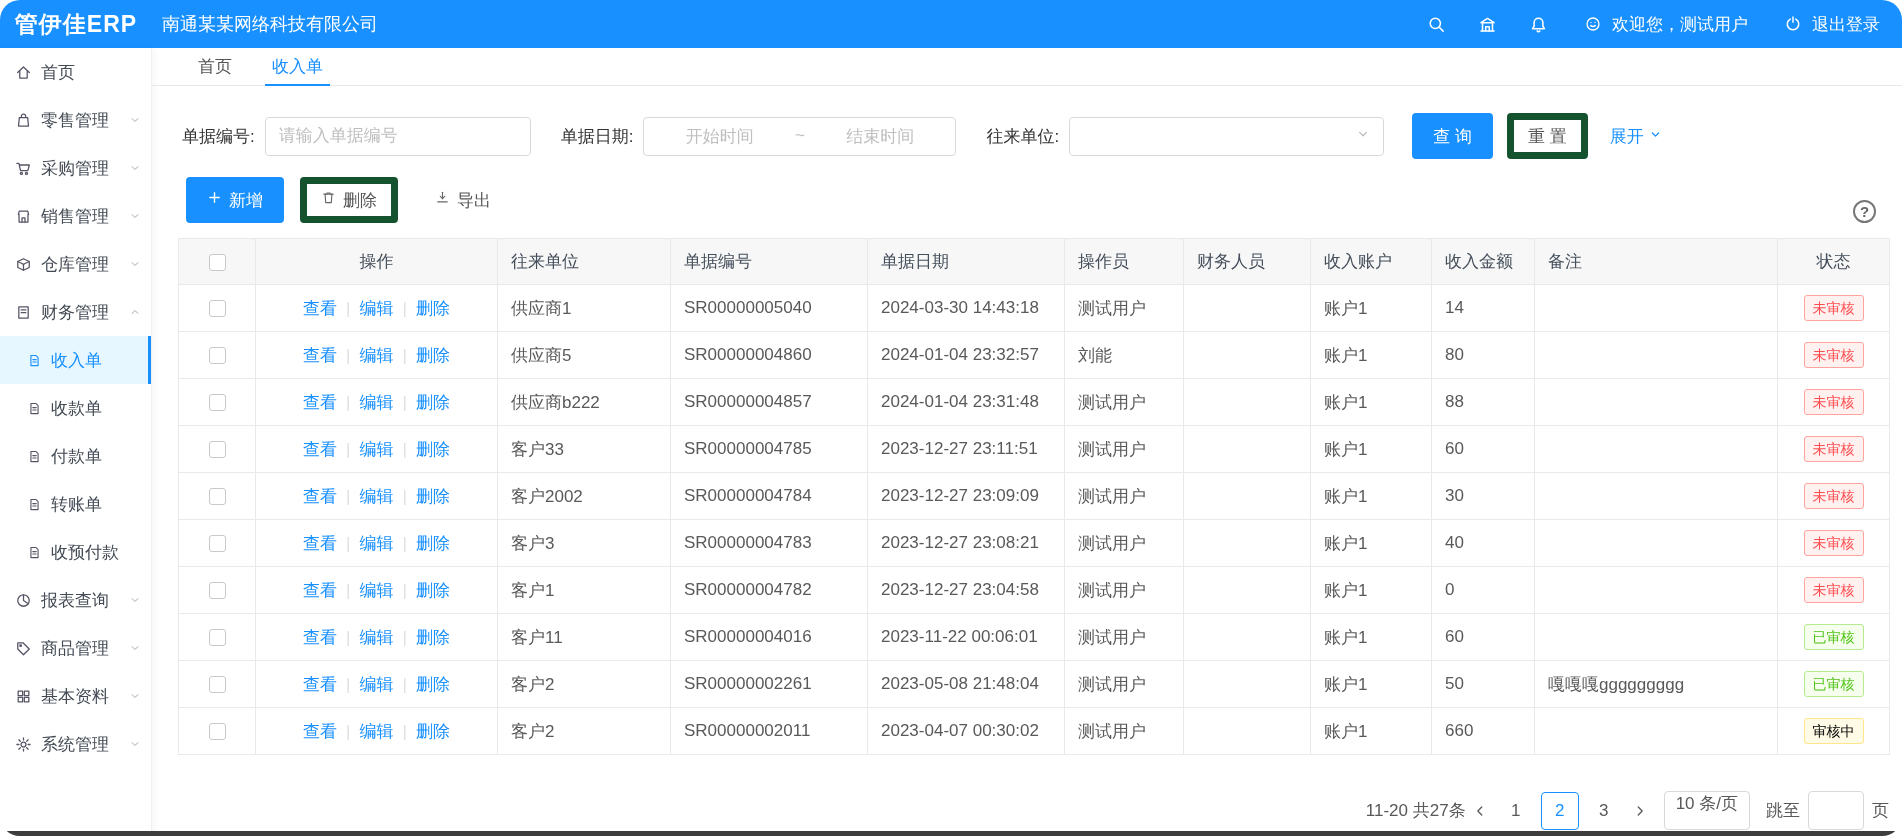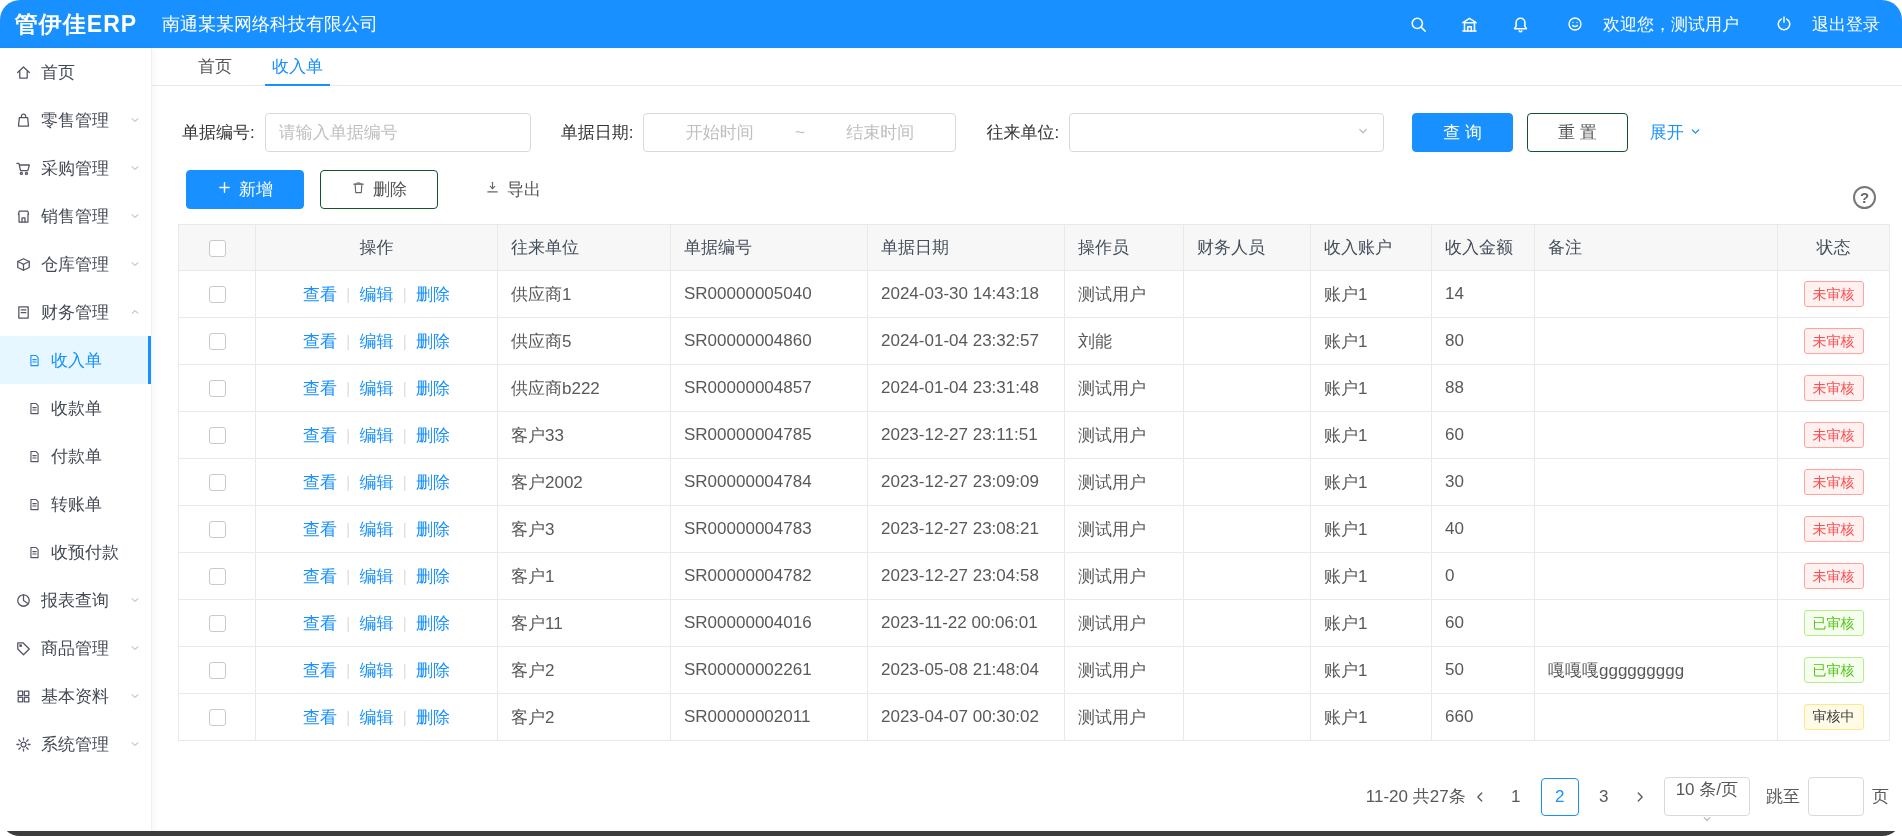--- a/index.html
+++ b/index.html
@@ -6,21 +6,21 @@
   html,body { background:#fff; }
   body { font-family:"Liberation Sans","DejaVu Sans",sans-serif; }
   .app { width:1902px; height:836px; position:relative; overflow:hidden; display:flex; flex-direction:column; background:#fff;border-radius:20px; }
 
   
   .topbar { height:48px; flex:0 0 48px; background:#1890ff; display:flex; align-items:center; }
   .logo { width:152px; flex:0 0 152px; text-align:center; color:#fff; font-size:23px; font-weight:bold; letter-spacing:1px; white-space:nowrap; }
   .company { color:#fff; font-size:18px; margin-left:10px; white-space:nowrap; }
   .topbar-spacer { flex:1; }
   .tb-icon { color:#fff; margin-left:32px; display:flex; align-items:center; cursor:pointer; }
-  .tb-user { color:#fff; font-size:17px; margin-left:36px; display:flex; align-items:center; gap:19px; cursor:pointer; white-space:nowrap; }
+  .tb-user { color:#fff; font-size:17px; margin-left:36px; display:flex; align-items:center; gap:10px; cursor:pointer; white-space:nowrap; }
   .tb-logout { margin-right:22px; }
 
   
   .layout { flex:1; display:flex; min-height:0; }
   .sidebar { width:152px; flex:0 0 152px; background:#fff; border-right:1px solid #f0f0f0; box-shadow:2px 0 6px rgba(0,21,41,0.04); overflow:hidden; }
   .menu-item { height:48px; display:flex; align-items:center; padding:0 10px 0 15px; font-size:17px; color:#434a54; cursor:pointer; white-space:nowrap; }
   .mi-icon { display:flex; margin-right:9px; color:#556; flex:0 0 auto; }
   .mi-label { flex:1; overflow:hidden; }
   .chev { display:flex; color:#9aa0a6; }
   .submenu-item { height:48px; display:flex; align-items:center; padding:0 10px 0 27px; font-size:17px; color:#434a54; cursor:pointer; white-space:nowrap; }
@@ -38,21 +38,21 @@
   
   .filters { display:flex; align-items:center; margin:27px 16px 0 30px; font-size:17px; color:#333; }
   .f-label { margin-right:10px; white-space:nowrap; }
   .f-gap { margin-left:30px; }
   .input { height:39px; border:1px solid #d9d9d9; border-radius:4px; background:#fff; font-size:17px; color:#555; font-family:inherit; }
   input.input { padding:0 13px; outline:none; }
   input.input::placeholder { color:#bfbfbf; }
   .f-billno { width:266px; }
   .date-range { width:313px; display:flex; align-items:center; justify-content:space-evenly; color:#bfbfbf; cursor:pointer; }
   .unit-select { width:315px; display:flex; align-items:center; justify-content:flex-end; padding:0 13px; color:#b9b9b9; cursor:pointer; }
-  .btn { height:39px; border:1px solid #14532d; border-radius:4px; background:#fff; padding:0 30px; font-size:17px; color:#555; display:inline-flex; align-items:center; gap:7px; cursor:pointer; font-family:inherit; white-space:nowrap; }
+  .btn { height:46px; border:7px solid #14532d; border-radius:4px; background:#fff; padding:0 14px; font-size:17px; color:#555; display:inline-flex; align-items:center; gap:7px; cursor:pointer; font-family:inherit; white-space:nowrap; }
   .btn-primary { background:#1890ff; border-color:#1890ff; color:#fff; }
   .filters .btn-primary { margin-left:28px; }
   .filters .btn-reset { margin-left:14px; }
   .expand-link { margin-left:22px; color:#1890ff; display:inline-flex; align-items:center; gap:5px; cursor:pointer; text-decoration:none; font-size:17px; }
 
   
   .toolbar { display:flex; align-items:flex-end; margin:18px 26px 0 34px; }
   .toolbar .btn { margin-right:16px; }
   .btn-text { border-color:transparent; }
   .toolbar-spacer { flex:1; }
@@ -63,21 +63,21 @@
   table { border-collapse:collapse; table-layout:fixed; width:1711px; font-size:17px; color:#595959; }
   th, td { border:1px solid #e9e9e9; padding:0 13px; height:47px; overflow:hidden; white-space:nowrap; text-overflow:ellipsis; text-align:left; font-weight:normal; }
   thead th { background:#f7f7f7; height:46px; color:#454f5b; }
   .th-center, .td-center { text-align:center; }
   .col-cb { text-align:center; padding:0; }
   .lnk { color:#1890ff; cursor:pointer; text-decoration:none; }
   .sep { color:#e0e0e0; margin:0 9px; }
   .badge { display:inline-block; font-size:14px; line-height:1; padding:5px 8px; border-radius:3px; border:1px solid; }
   .badge.red { color:#ff4d4f; border-color:#ffa39e; background:#fff1f0; }
   .badge.green { color:#52c41a; border-color:#b7eb8f; background:#f6ffed; }
-  .badge.orange { color:#404040; border-color:#ffe58b; background:#fffbe6;font-family:Liberation Mono, monospace; }
+  .badge.orange { color:#000000; border-color:#ffe58b; background:#fffbe6; }
   .cb { display:inline-block; width:17px; height:17px; border:1px solid #c9c9c9; border-radius:3px; background:#fff; cursor:pointer; vertical-align:middle; }
 
   
   .pagination { display:flex; align-items:center; justify-content:flex-end; margin:36px 13px 0 0; font-size:17px; color:#595959; }
   .pg-total { }
   .pg-arrow { display:flex; align-items:center; justify-content:center; width:28px; height:38px; color:#595959; cursor:pointer; }
   .pg-item { min-width:38px; height:38px; display:flex; align-items:center; justify-content:center; border-radius:4px; cursor:pointer; margin:0 3px; }
   .pg-item.active { border:1px solid #1890ff; color:#1890ff; }
   .pg-size { height:39px; border:1px solid #d9d9d9; border-radius:4px; display:flex; align-items:center; gap:9px; padding:0 11px; margin-left:10px; cursor:pointer; color:#595959; white-space:nowrap;flex-direction:column; }
   .pg-jump-label { margin-left:16px; }

